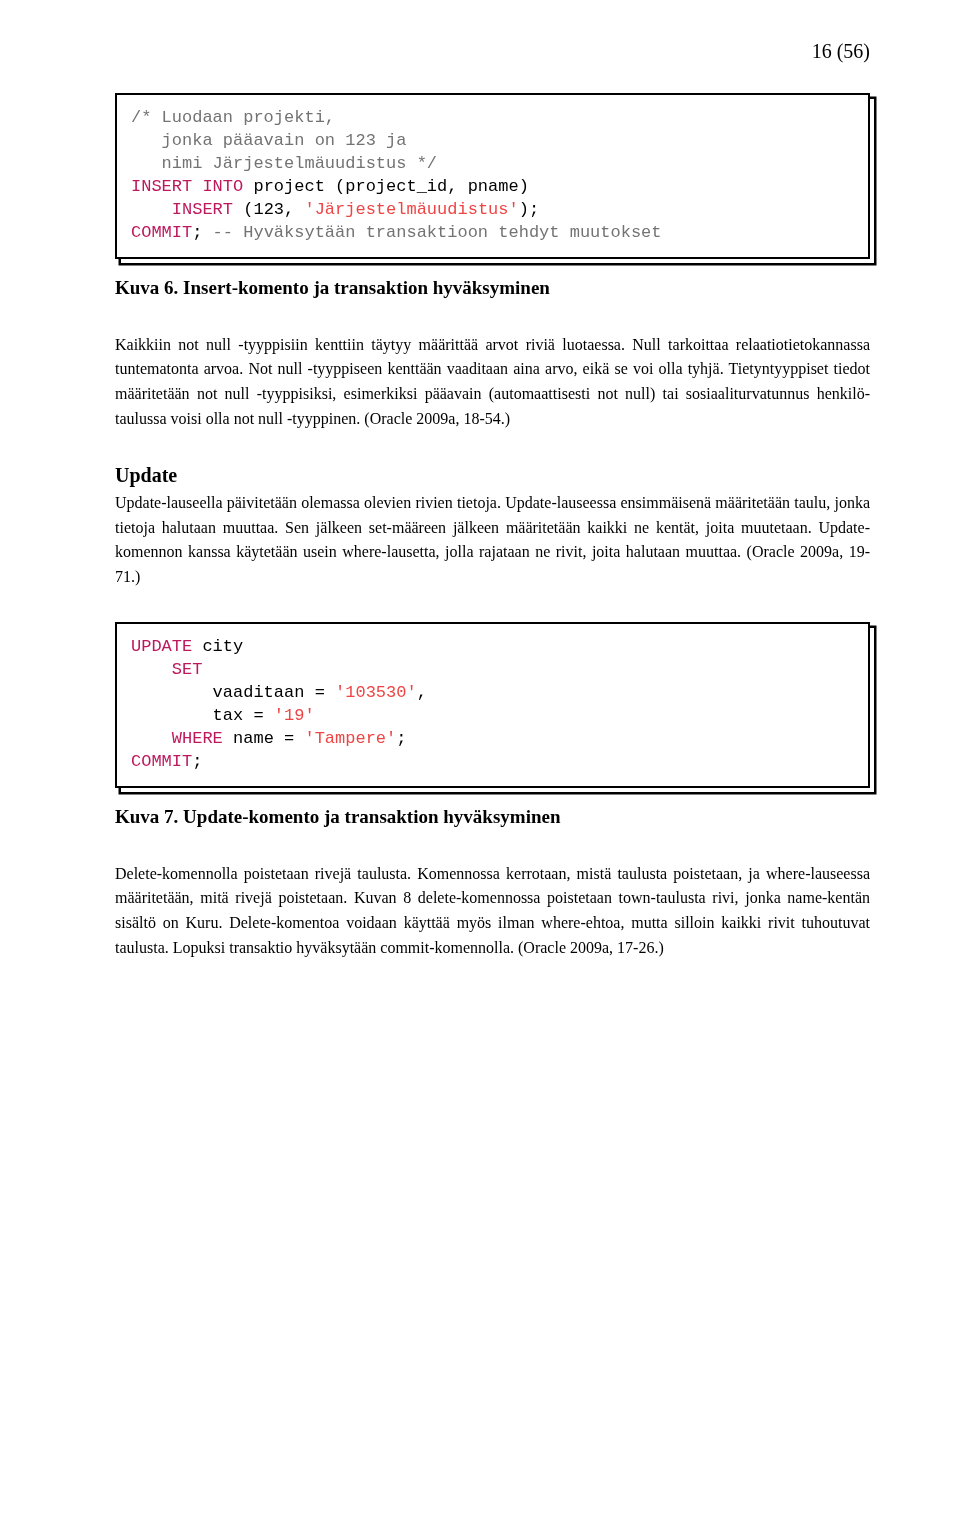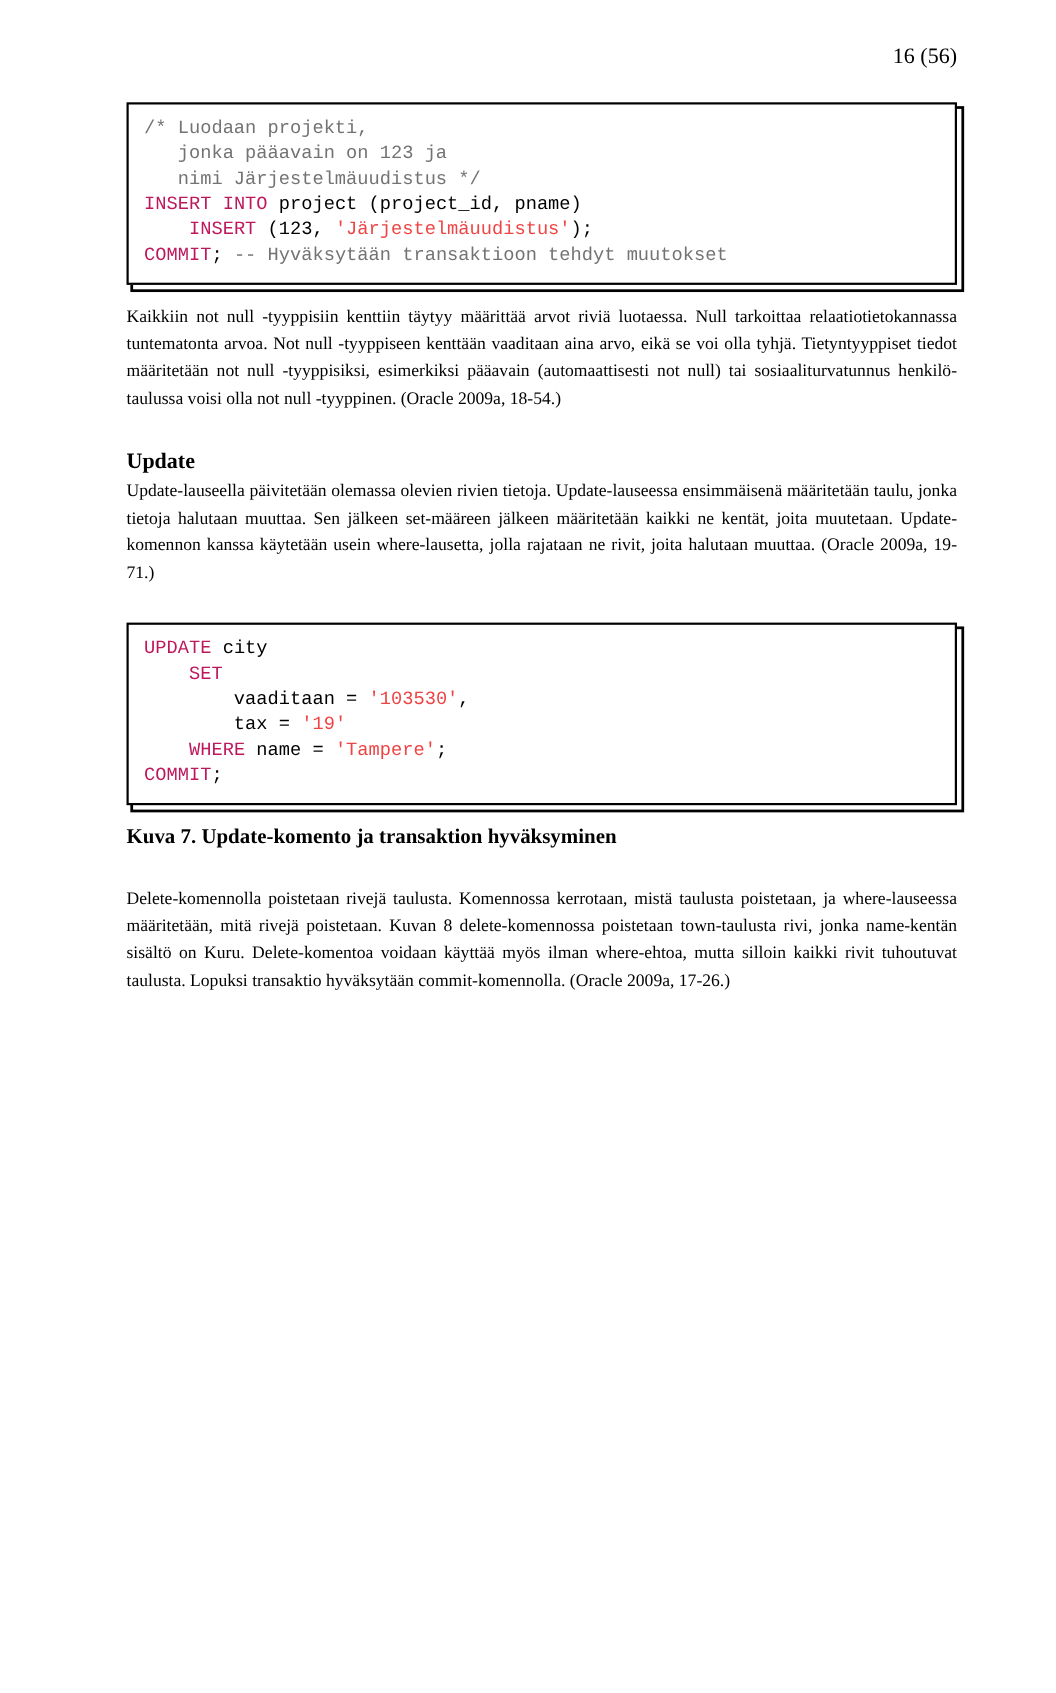--- a/index.html
+++ b/index.html
@@ -56,20 +56,21 @@
 
   <div class="page-number">16 (56)</div>
 
   <div class="code-box"><span class="kw-gray">/* Luodaan projekti,</span>
 <span class="kw-gray">   jonka pääavain on 123 ja</span>
 <span class="kw-gray">   nimi Järjestelmäuudistus */</span>
 <span class="kw-blue">INSERT</span> <span class="kw-blue">INTO</span><span> project (project_id, pname)</span>
     <span class="kw-blue">INSERT</span><span> (123, </span><span class="kw-red">'Järjestelmäuudistus'</span><span>);</span>
 <span class="kw-blue">COMMIT</span><span>;</span><span class="kw-gray"> -- Hyväksytään transaktioon tehdyt muutokset</span></div>
 
+  <div class="caption">Kuva 6. Insert-komento ja transaktion hyväksyminen</div>
 
   <p class="body-text">Kaikkiin not null -tyyppisiin kenttiin täytyy määrittää arvot riviä luotaessa. Null tarkoittaa relaatiotietokannassa tuntematonta arvoa. Not null -tyyppiseen kenttään vaaditaan aina arvo, eikä se voi olla tyhjä. Tietyntyyppiset tiedot määritetään not null -tyyppisiksi, esimerkiksi pääavain (automaattisesti not null) tai sosiaaliturvatunnus henkilö-taulussa voisi olla not null -tyyppinen. (Oracle 2009a, 18-54.)</p>
 
   <div class="section-head">Update</div>
   <p class="body-text">Update-lauseella päivitetään olemassa olevien rivien tietoja. Update-lauseessa ensimmäisenä määritetään taulu, jonka tietoja halutaan muuttaa. Sen jälkeen set-määreen jälkeen määritetään kaikki ne kentät, joita muutetaan. Update-komennon kanssa käytetään usein where-lausetta, jolla rajataan ne rivit, joita halutaan muuttaa. (Oracle 2009a, 19-71.)</p>
 
   <div class="code-box"><span class="kw-blue">UPDATE</span><span> city</span>
     <span class="kw-blue">SET</span>
 <span>        vaaditaan = </span><span class="kw-red">'103530'</span><span>,</span>
 <span>        tax = </span><span class="kw-red">'19'</span>

